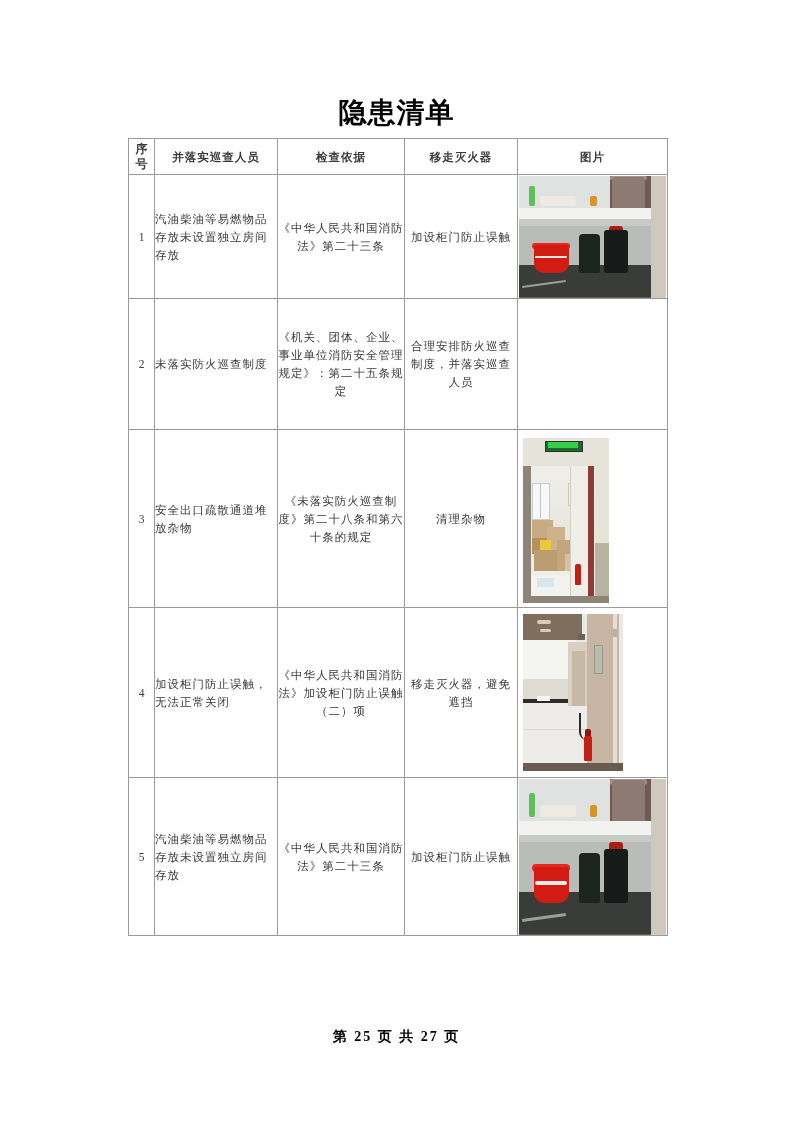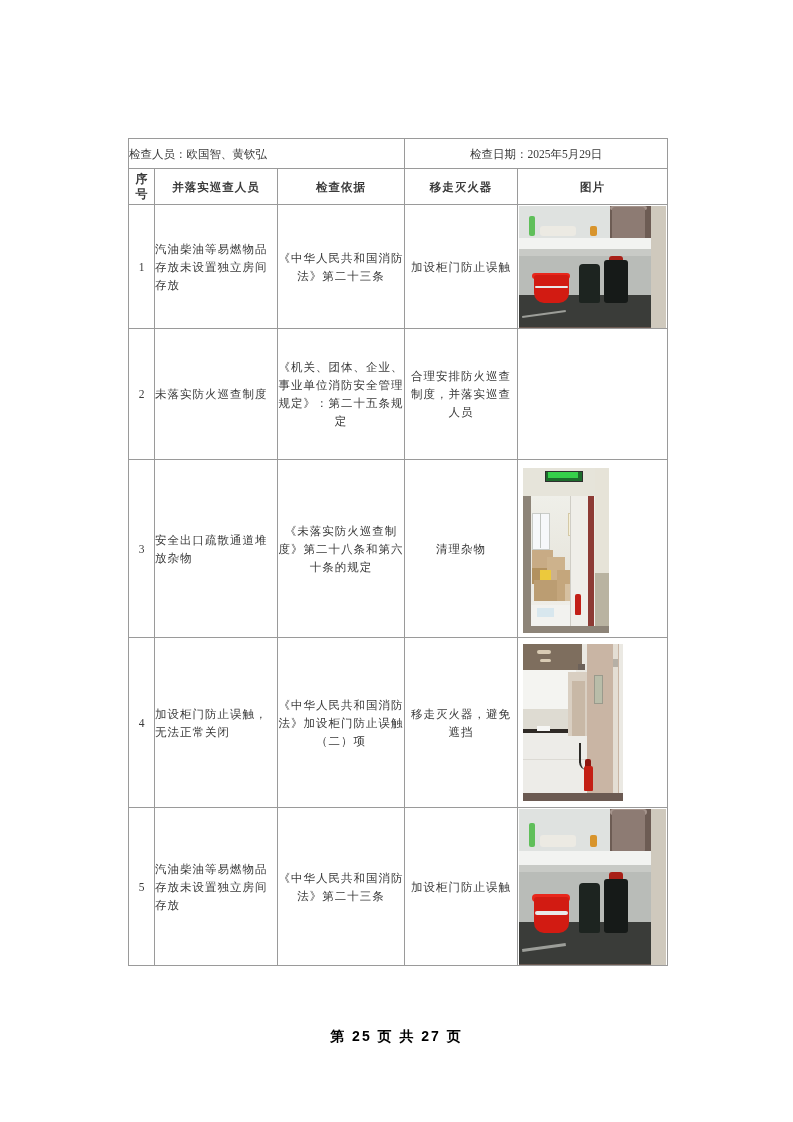--- a/index.html
+++ b/index.html
@@ -257,45 +257,42 @@
   .footer {
     position: absolute;
     left: 0;
     top: 1028px;
     width: 793px;
     text-align: center;
     font-size: 14px;
     font-weight: bold;
     letter-spacing: 2px;
     color: #000;
-    font-family: Liberation Sans, sans-serif;
+    font-family: Liberation Serif, serif;
   }
 </style>
 </head>
 <body>
 
 <div class="page">
 
+  <div class="doc-title">隐患清单</div>
 
   <div class="tbl-wrap">
     <table class="hz">
       <colgroup>
         <col class="w-idx">
           <col class="w-issue">
           <col class="w-basis">
           <col class="w-fix">
           <col class="w-photo">
       </colgroup>
       <tbody>
 
 
-        <tr>
-          <td class="meta-cell" colspan="3">检查人员：欧国智、黄钦弘</td>
-          <td class="meta-cell center" colspan="2">检查日期：2025年5月29日</td>
-        </tr>
 
         <tr>
           <td class="col-head narrow">
             <div>序</div>
             <div>号</div>
           </td>
           <td class="col-head">并落实巡查人员</td>
           <td class="col-head">检查依据</td>
           <td class="col-head">移走灭火器</td>
           <td class="col-head">图片</td>

